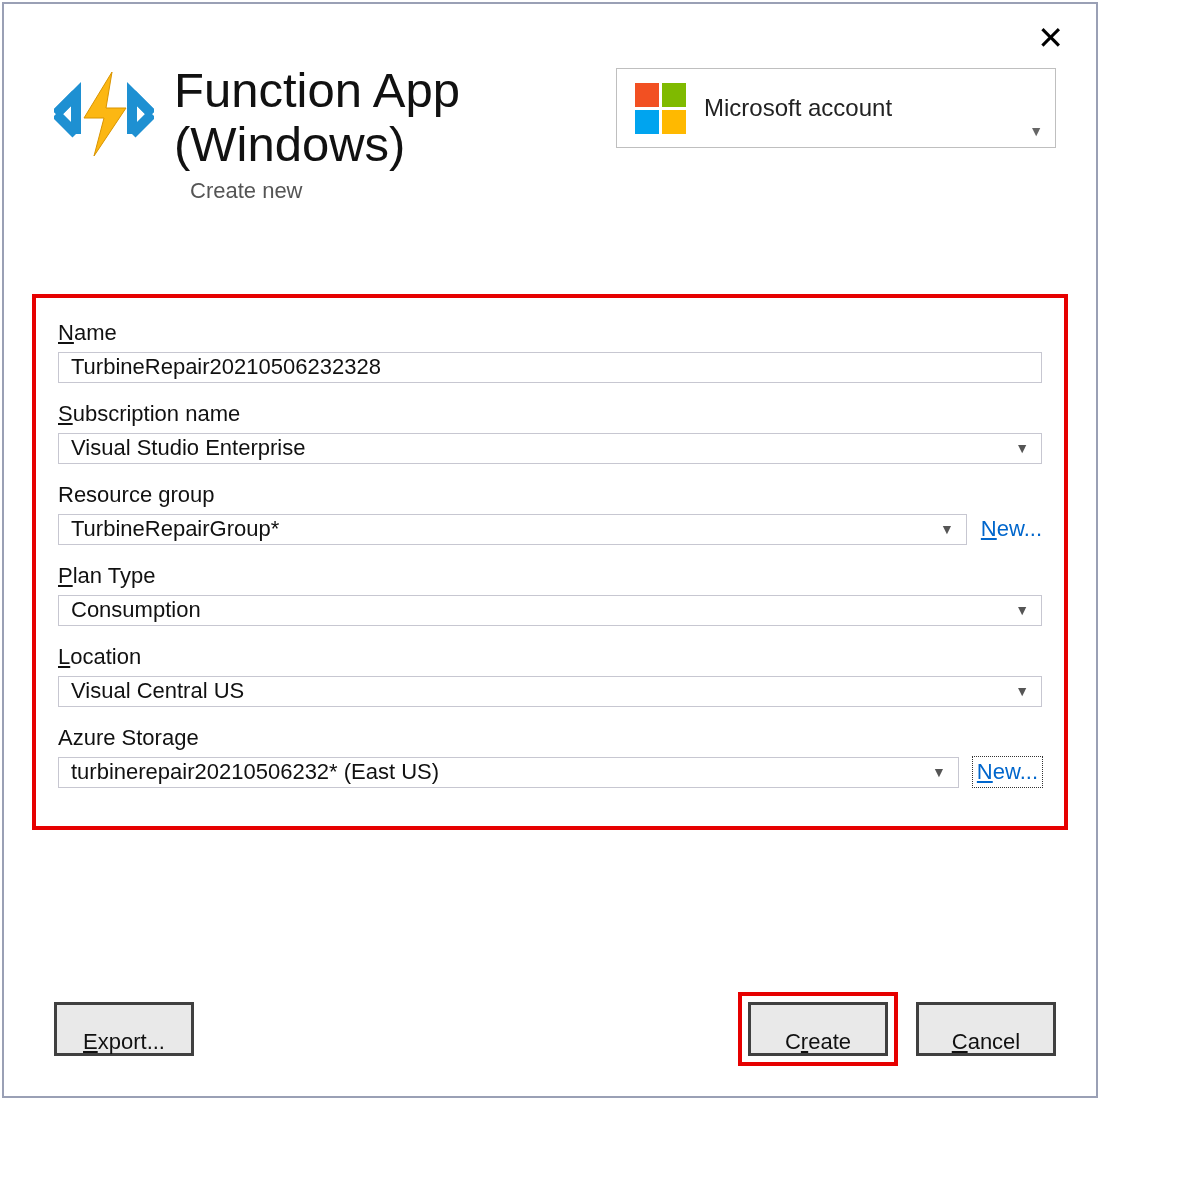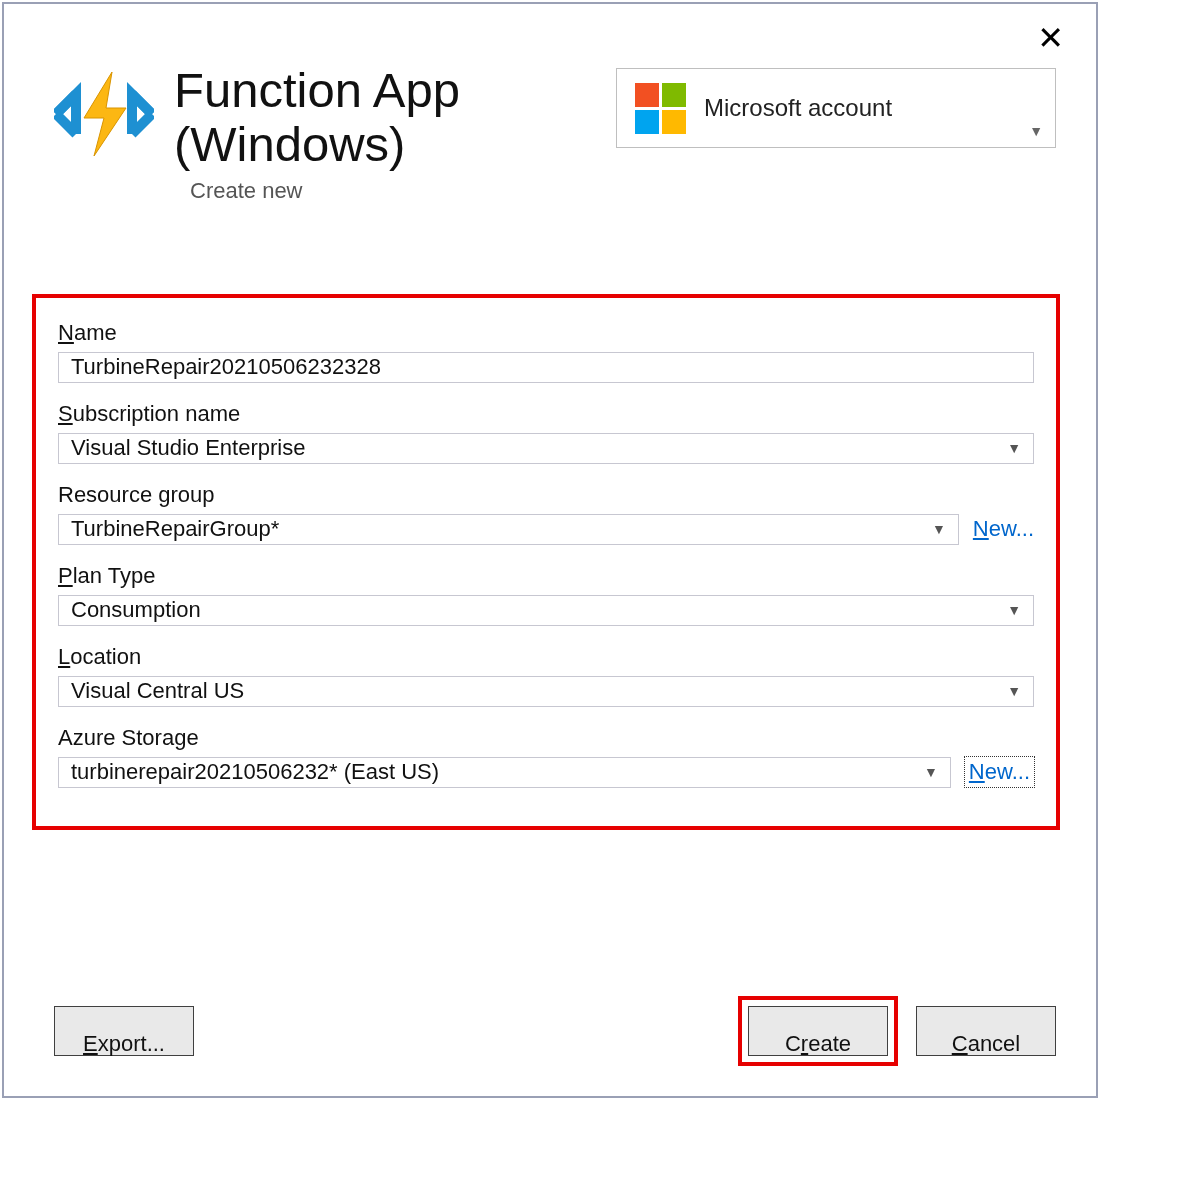--- a/index.html
+++ b/index.html
@@ -66,21 +66,21 @@
   .ms-r { background:#f25022; } .ms-g { background:#7fba00; }
   .ms-b { background:#00a4ef; } .ms-y { background:#ffb900; }
   .account-label { font-size: 24px; color:#222; }
   .account-chev {
     position: absolute; right: 12px; bottom: 8px;
     font-size: 14px; color:#666;
   }
 
   .form-area {
     border: 4px solid #e60000;
-    margin: 80px 36px 0 28px;
+    margin: 80px 28px 0 28px;
     padding: 22px 22px 38px 22px;
   }
   .field { margin-bottom: 18px; }
   .field-label {
     font-size: 22px;
     color: #111;
     margin-bottom: 6px;
     display: block;
   }
   .underline-first::first-letter { text-decoration: underline; }
@@ -116,21 +116,21 @@
 
   .footer {
     position: absolute;
     bottom: 30px;
     left: 0; right: 0;
     padding: 0 40px 0 50px;
     display: flex;
     align-items: center;
   }
   .btn {
-    border: 1px solid #404040;
+    border: 3px solid #404040;
     background: #e9e9e9;
     font-size: 22px;
     font-family: inherit;
     padding: 24px 22px;
     height: 40px;
     cursor: pointer;
     color:#111;
   }
   .btn-export { width: 140px; text-align:center; }
   .spacer { flex:1; }

